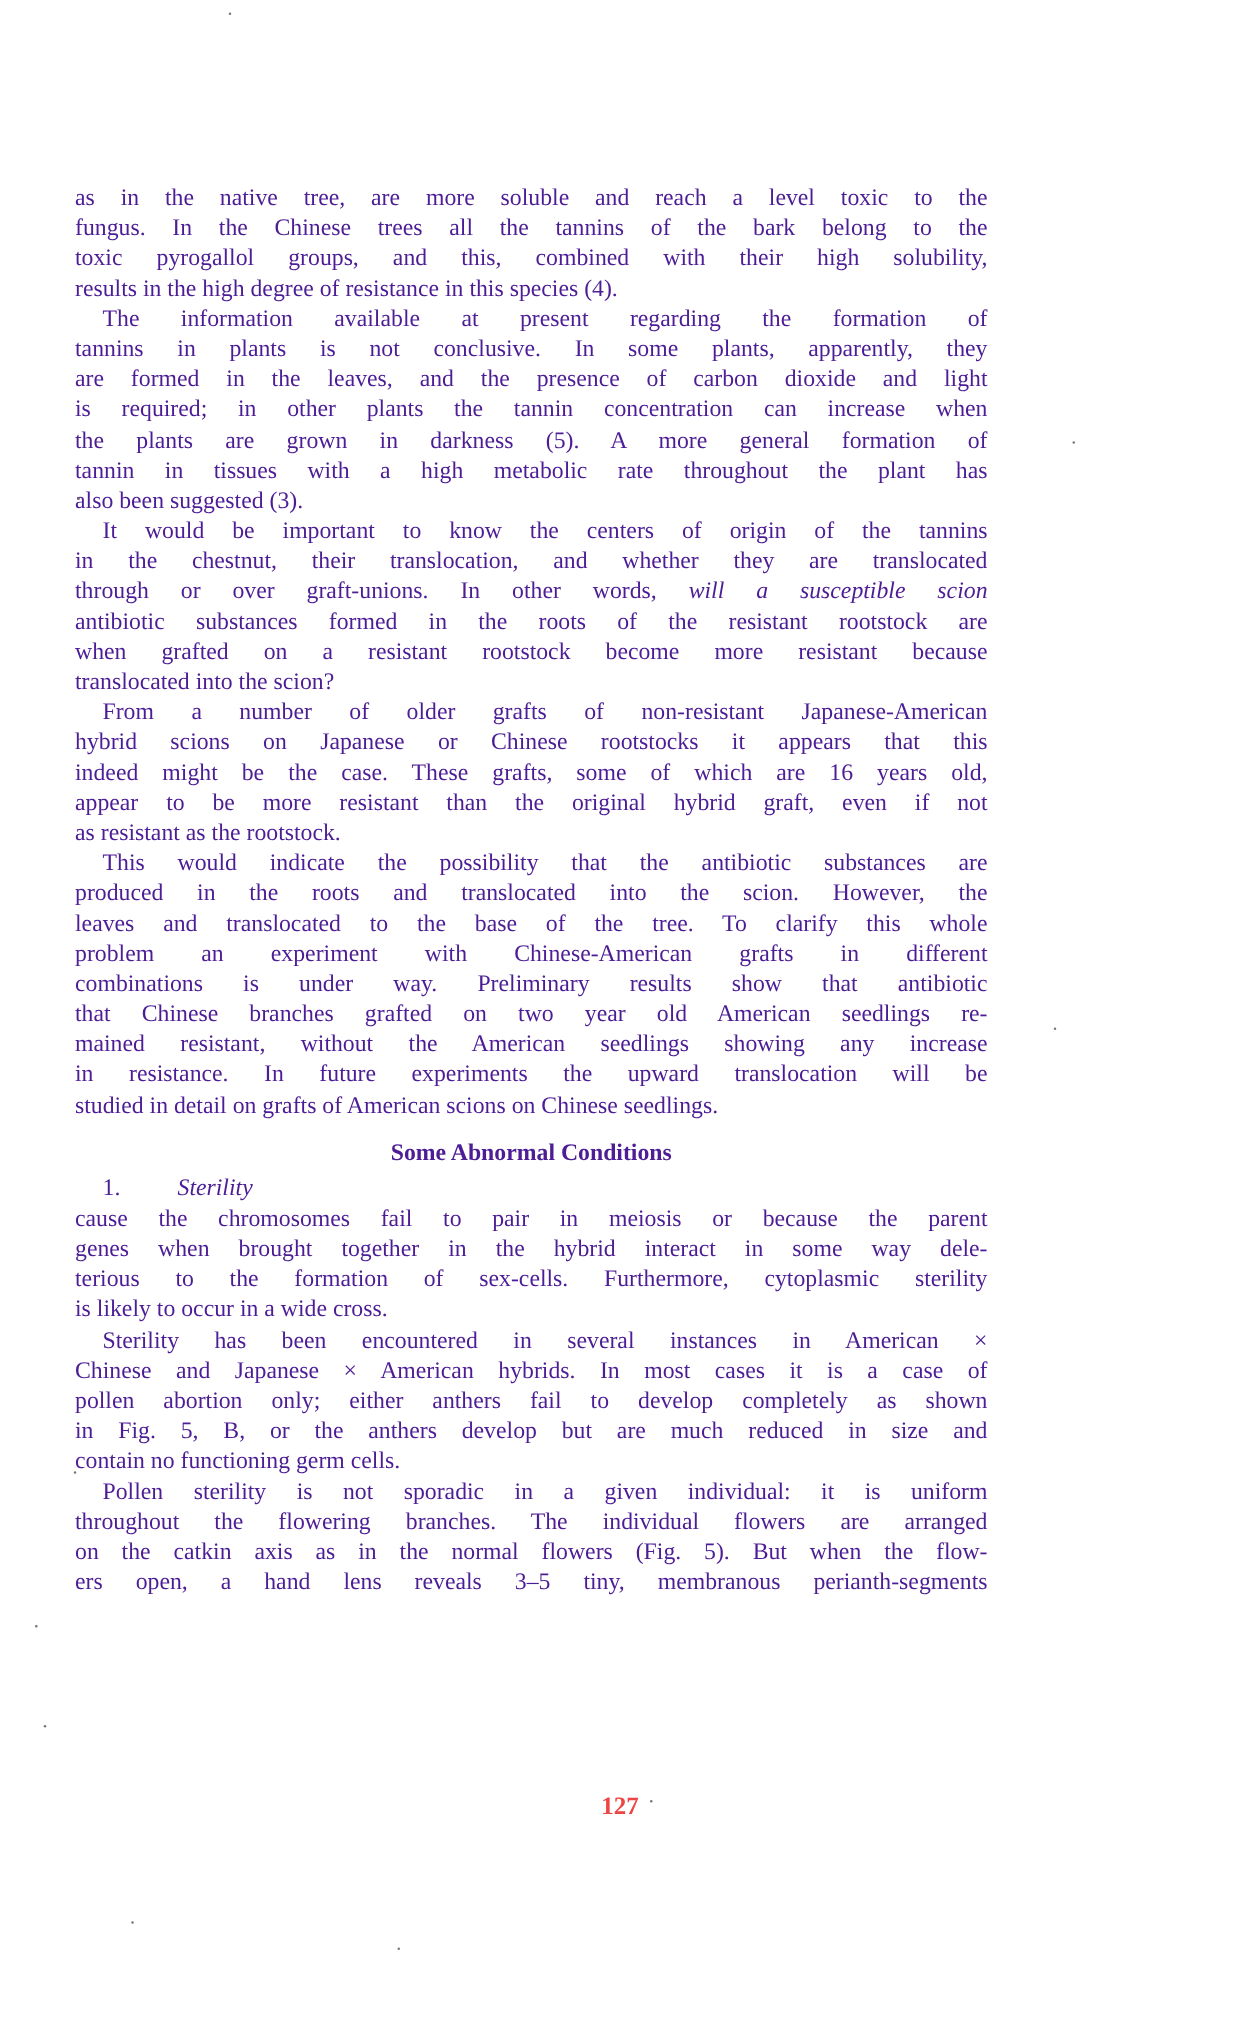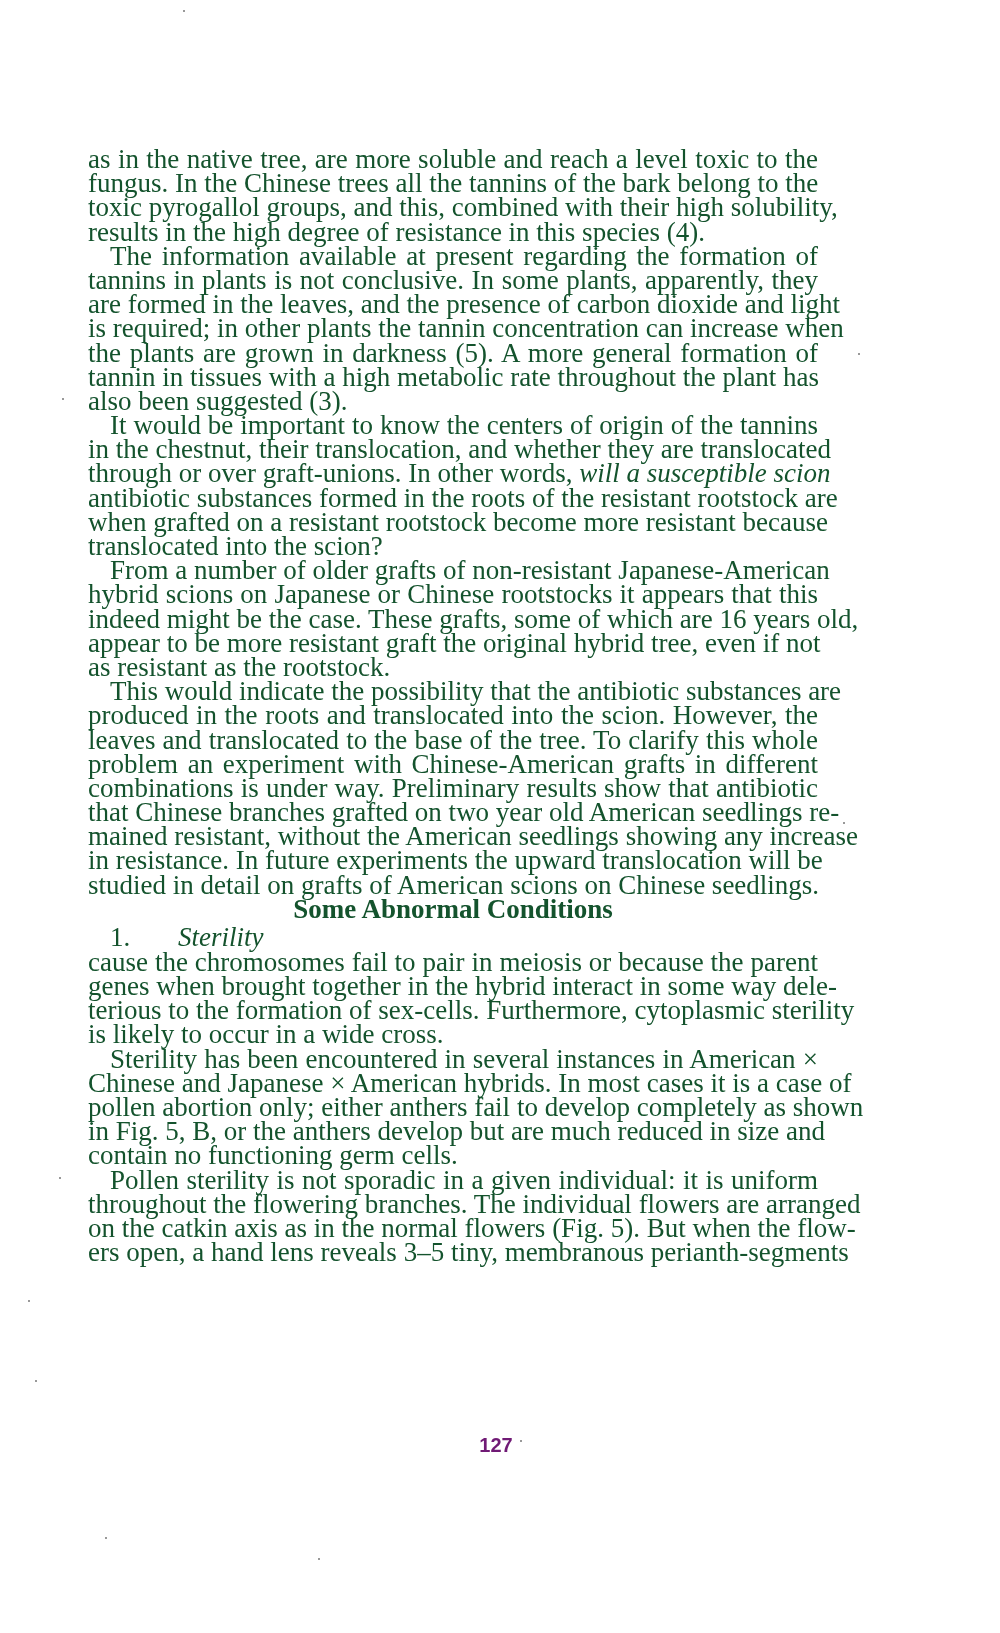--- a/index.html
+++ b/index.html
@@ -1,29 +1,29 @@
 <!DOCTYPE html>
 <html><head>
 <meta charset="utf-8">
 <style>
   html, body { margin: 0; padding: 0; background: #ffffff; }
   body { width: 1000px; height: 1633px; position: relative; overflow: hidden; }
   .page {
-    position: absolute; left: 88px; top: 147px; width: 730px;
+    position: absolute; left: 60px; top: 147px; width: 730px;
     font-family: "Liberation Serif", "DejaVu Serif", serif;
-    font-size: 27px; color: #14532d; line-height: 24.2px;
+    font-size: 19px; color: #4c1d95; line-height: 24.2px;
   }
   .line { display: block; white-space: nowrap; text-align: justify; text-align-last: justify; height: 24.2px; }
   .line.last { text-align-last: left; }
   .line.indent { padding-left: 22px; }
-  .heading { text-align: center; text-align-last: center; font-weight: bold; margin-bottom: 2px; height: 26px; }
+  .heading { text-align: center; text-align-last: center; font-weight: bold; margin-top: 14px; margin-bottom: 2px; height: 26px; }
   .subhead { height: 25px; }
   .subhead em { font-style: italic; margin-left: 41px; }
   .folio { position: absolute; left: 0; width: 992px; top: 1434px; text-align: center;
-           font-family: Liberation Sans, sans-serif; font-weight: bold; font-size: 20px; color: #701a75; }
+           font-family: Liberation Serif, serif; font-weight: bold; font-size: 20px; color: #ef4444; }
   i { font-style: italic; }
   .speck { position: absolute; width: 2px; height: 2px; background: #777; border-radius: 1px; }
 </style>
 </head>
 <body>
 
 <div class="page">
 
   <div>
     <span class="line">as in the native tree, are more soluble and reach a level toxic to the</span>
@@ -48,21 +48,21 @@
     <span class="line"><span>through or over graft-unions. In other words, </span><i>will a susceptible scion</i></span>
     <span class="line">antibiotic substances formed in the roots of the resistant rootstock are</span>
     <span class="line">when grafted on a resistant rootstock become more resistant because</span>
     <span class="line last">translocated into the scion?</span>
   </div>
 
   <div>
     <span class="line indent">From a number of older grafts of non-resistant Japanese-American</span>
     <span class="line">hybrid scions on Japanese or Chinese rootstocks it appears that this</span>
     <span class="line">indeed might be the case. These grafts, some of which are 16 years old,</span>
-    <span class="line">appear to be more resistant graft the original hybrid tree, even if not</span>
+    <span class="line">appear to be more resistant than the original hybrid graft, even if not</span>
     <span class="line last">as resistant as the rootstock.</span>
   </div>
 
   <div>
     <span class="line indent">This would indicate the possibility that the antibiotic substances are</span>
     <span class="line">produced in the roots and translocated into the scion. However, the</span>
     <span class="line">leaves and translocated to the base of the tree. To clarify this whole</span>
     <span class="line">problem an experiment with Chinese-American grafts in different</span>
     <span class="line">combinations is under way. Preliminary results show that antibiotic</span>
     <span class="line">that Chinese branches grafted on two year old American seedlings re-</span>

